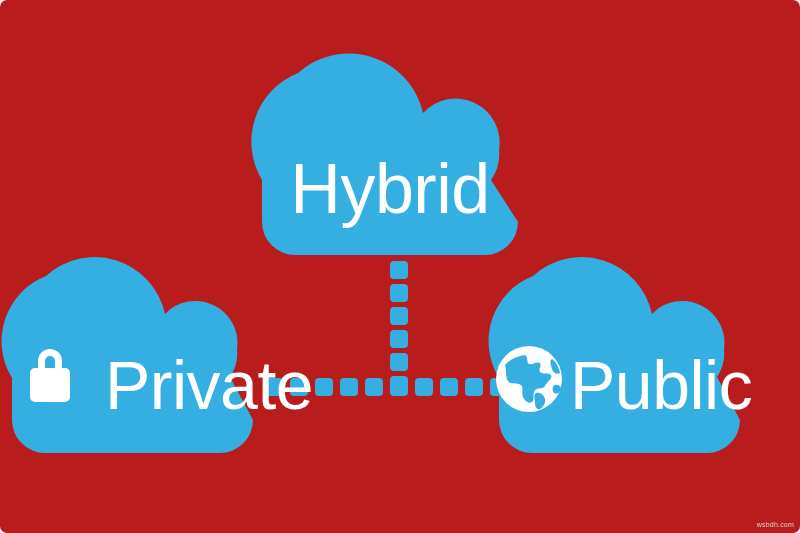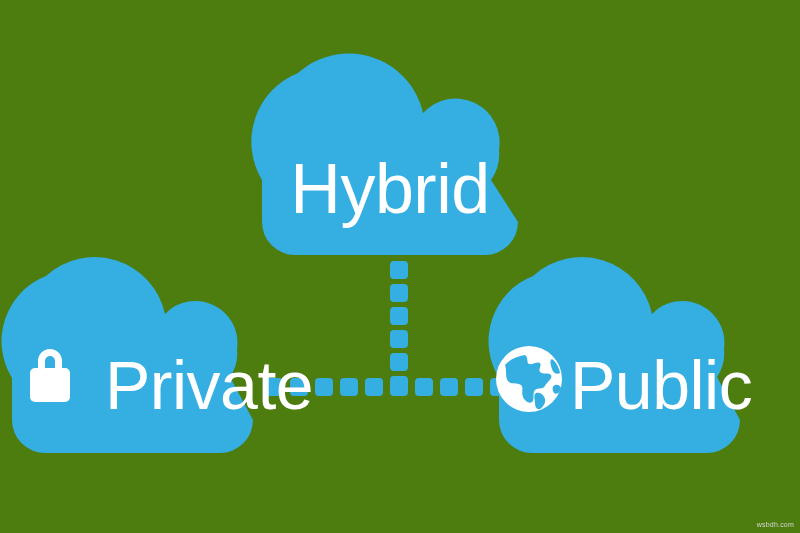--- a/index.html
+++ b/index.html
@@ -8,22 +8,23 @@
     padding: 0;
     background: #ffffff;
   }
   body {
     font-family: "Liberation Sans", sans-serif;
   }
   #canvas {
     position: relative;
     width: 800px;
     height: 533px;
-    background: #4d7c0f;
+    background: #b91c1c;
     overflow: hidden;
+    border-radius: 7px;
   }
   #diagram-svg {
     position: absolute;
     left: 0;
     top: 0;
     width: 800px;
     height: 533px;
     display: block;
   }
   .cloud-label {

